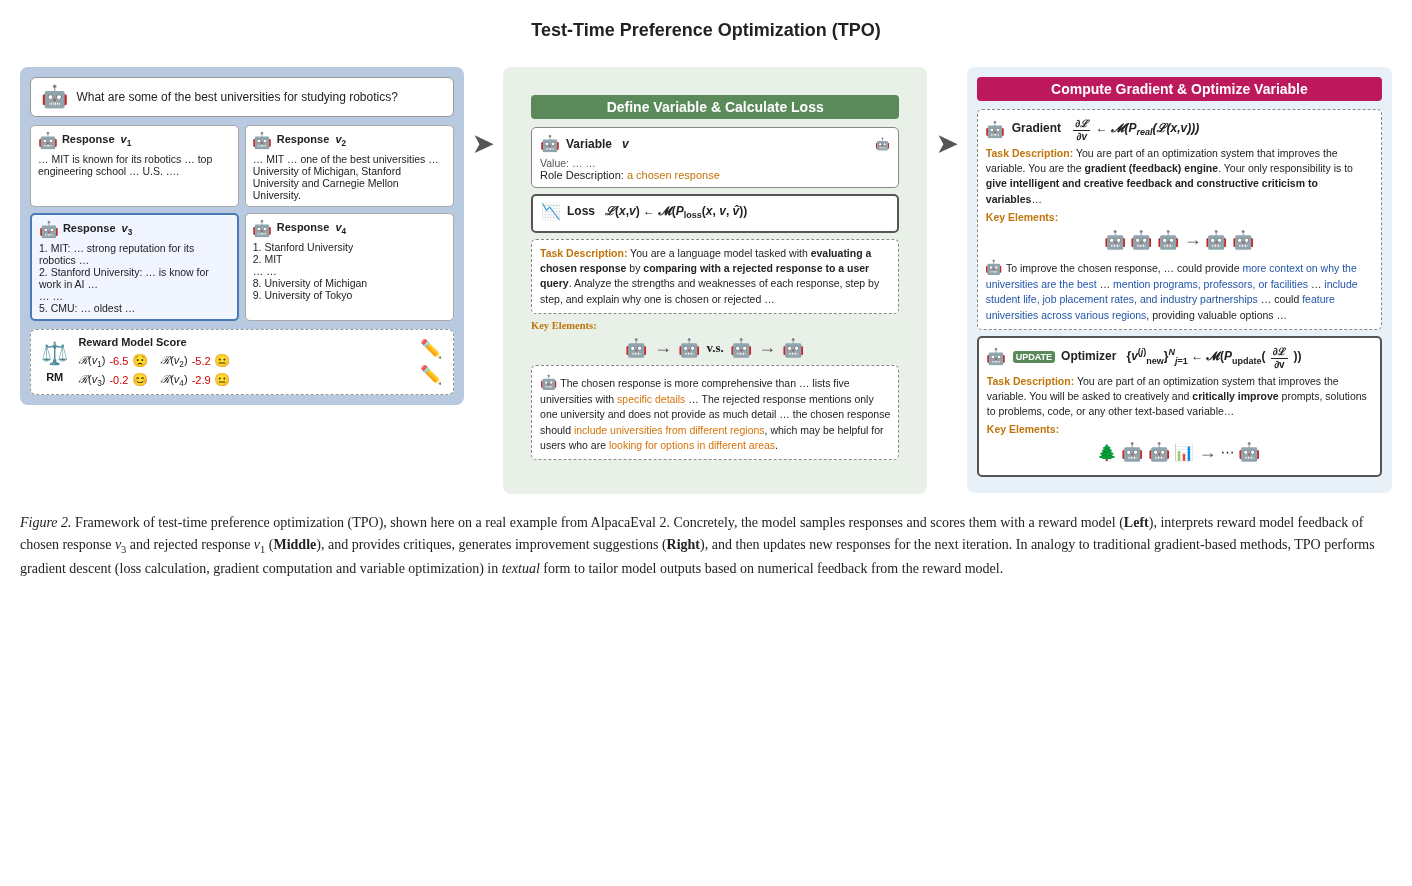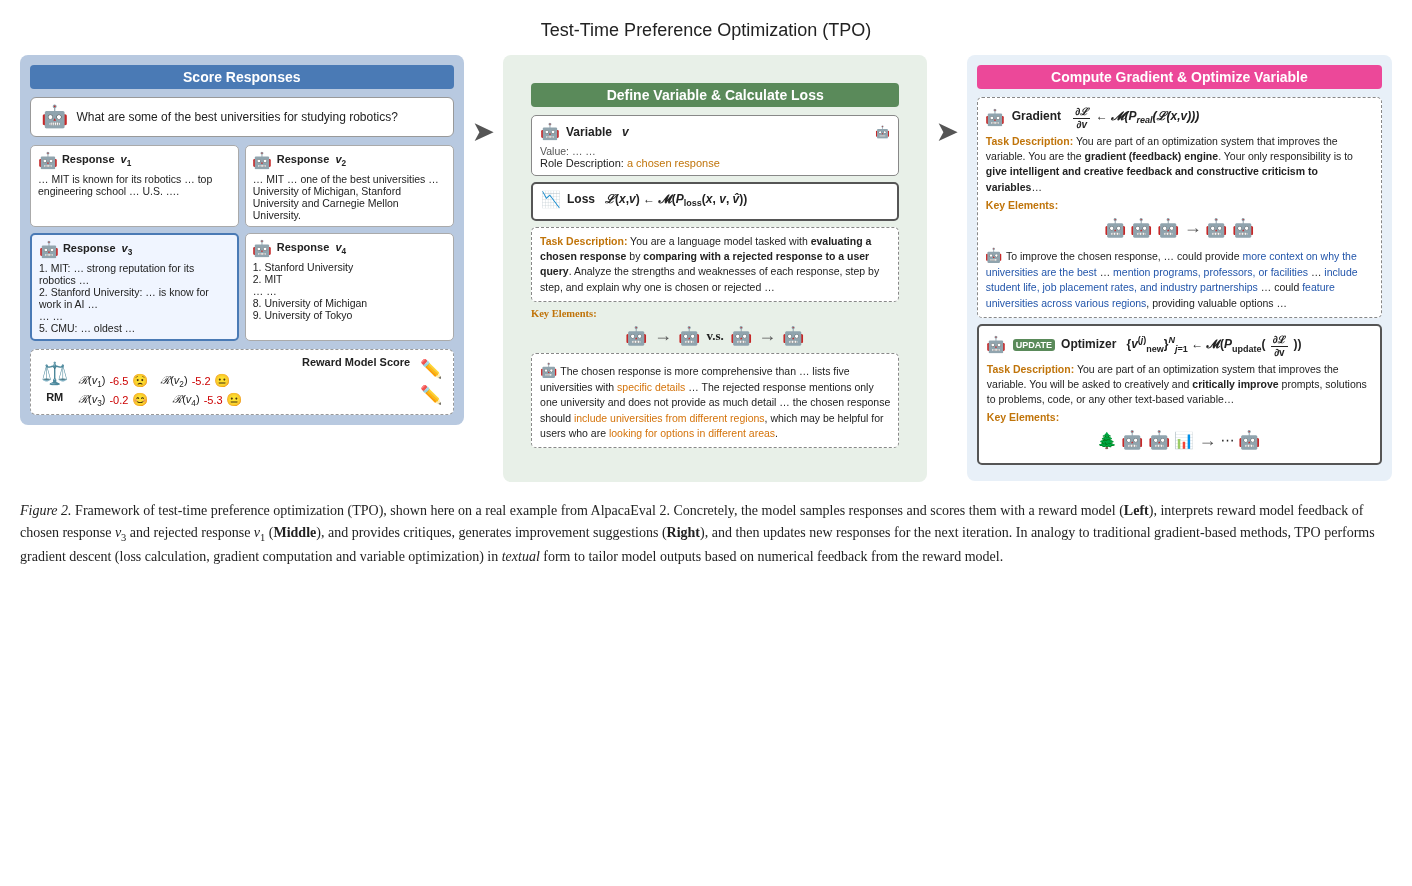--- a/index.html
+++ b/index.html
@@ -9,22 +9,22 @@
       font-size: 13px;
       color: #222;
       padding: 20px;
       width: 1412px;
       min-height: 886px;
     }
 
     .main-title {
       text-align: center;
       font-size: 18px;
-      font-weight: normal;
-      margin-bottom: 14px;
+      font-weight: bold;
+      margin-bottom: 26px;
       font-family: Arial, sans-serif;
     }
 
     .diagram-container {
       display: flex;
       gap: 8px;
       margin-bottom: 18px;
       align-items: flex-start;
     }
 
@@ -64,21 +64,21 @@
       text-align: center;
       margin-bottom: 8px;
     }
 
     .panel-middle .panel-header,
     .panel-right .panel-header {
       background: #5a8a5a;
     }
 
     .panel-right .panel-header {
-      background: #ec4899;
+      background: #be185d;
     }
 
     
     .question-box {
       background: #fff;
       border-radius: 6px;
       border: 1.5px solid #999;
       padding: 6px 10px;
       display: flex;
       align-items: center;
@@ -342,21 +342,20 @@
     }
   </style>
 </head>
 <body>
 
 <div class="main-title">Test-Time Preference Optimization (TPO)</div>
 
 <div class="diagram-container">
 
   <div class="panel-left">
-    <div class="panel-header">Score Responses</div>
 
     <div class="question-box">
       <span class="robot-icon">🤖</span>
       <span>What are some of the best universities for studying robotics?</span>
     </div>
 
     <div class="response-grid">
 
       <div class="response-box">
         <div class="response-label">
@@ -389,37 +388,37 @@
         </div>
         <div>1. Stanford University<br>2. MIT<br>… …<br>8. University of Michigan<br>9. University of Tokyo</div>
       </div>
     </div>
 
     <div class="reward-row">
       <div style="display:flex;flex-direction:column;align-items:center;gap:4px;">
         <span class="balance-icon">⚖️</span>
         <span style="font-weight:bold;font-size:11px;">RM</span>
       </div>
-      <div style="flex:1;text-align:right;">
+      <div style="flex:1;">
         <div style="font-weight:bold;font-size:11px;margin-bottom:4px;font-family:Arial,sans-serif;">Reward Model Score</div>
         <div class="reward-score-block">
           <div class="score-line">
             <span><em>ℛ</em>(<em>v</em><sub>1</sub>)</span>
             <span class="score-neg">-6.5</span>
             <span class="score-smiley">😟</span>
             <span style="margin-left:8px;"><em>ℛ</em>(<em>v</em><sub>2</sub>)</span>
             <span class="score-neg">-5.2</span>
             <span class="score-smiley">😐</span>
           </div>
           <div class="score-line">
             <span><em>ℛ</em>(<em>v</em><sub>3</sub>)</span>
             <span class="score-neg">-0.2</span>
             <span class="score-smiley">😊</span>
-            <span style="margin-left:20px;"><em>ℛ</em>(<em>v</em><sub>4</sub>)</span>
-            <span class="score-neg">-5.3</span>
+            <span style="margin-left:8px;"><em>ℛ</em>(<em>v</em><sub>4</sub>)</span>
+            <span class="score-neg">-2.9</span>
             <span class="score-smiley">😐</span>
           </div>
         </div>
       </div>
       <div style="display:flex;flex-direction:column;gap:4px;font-size:18px;">
         <span>✏️</span>
         <span>✏️</span>
       </div>
     </div>
   </div>

